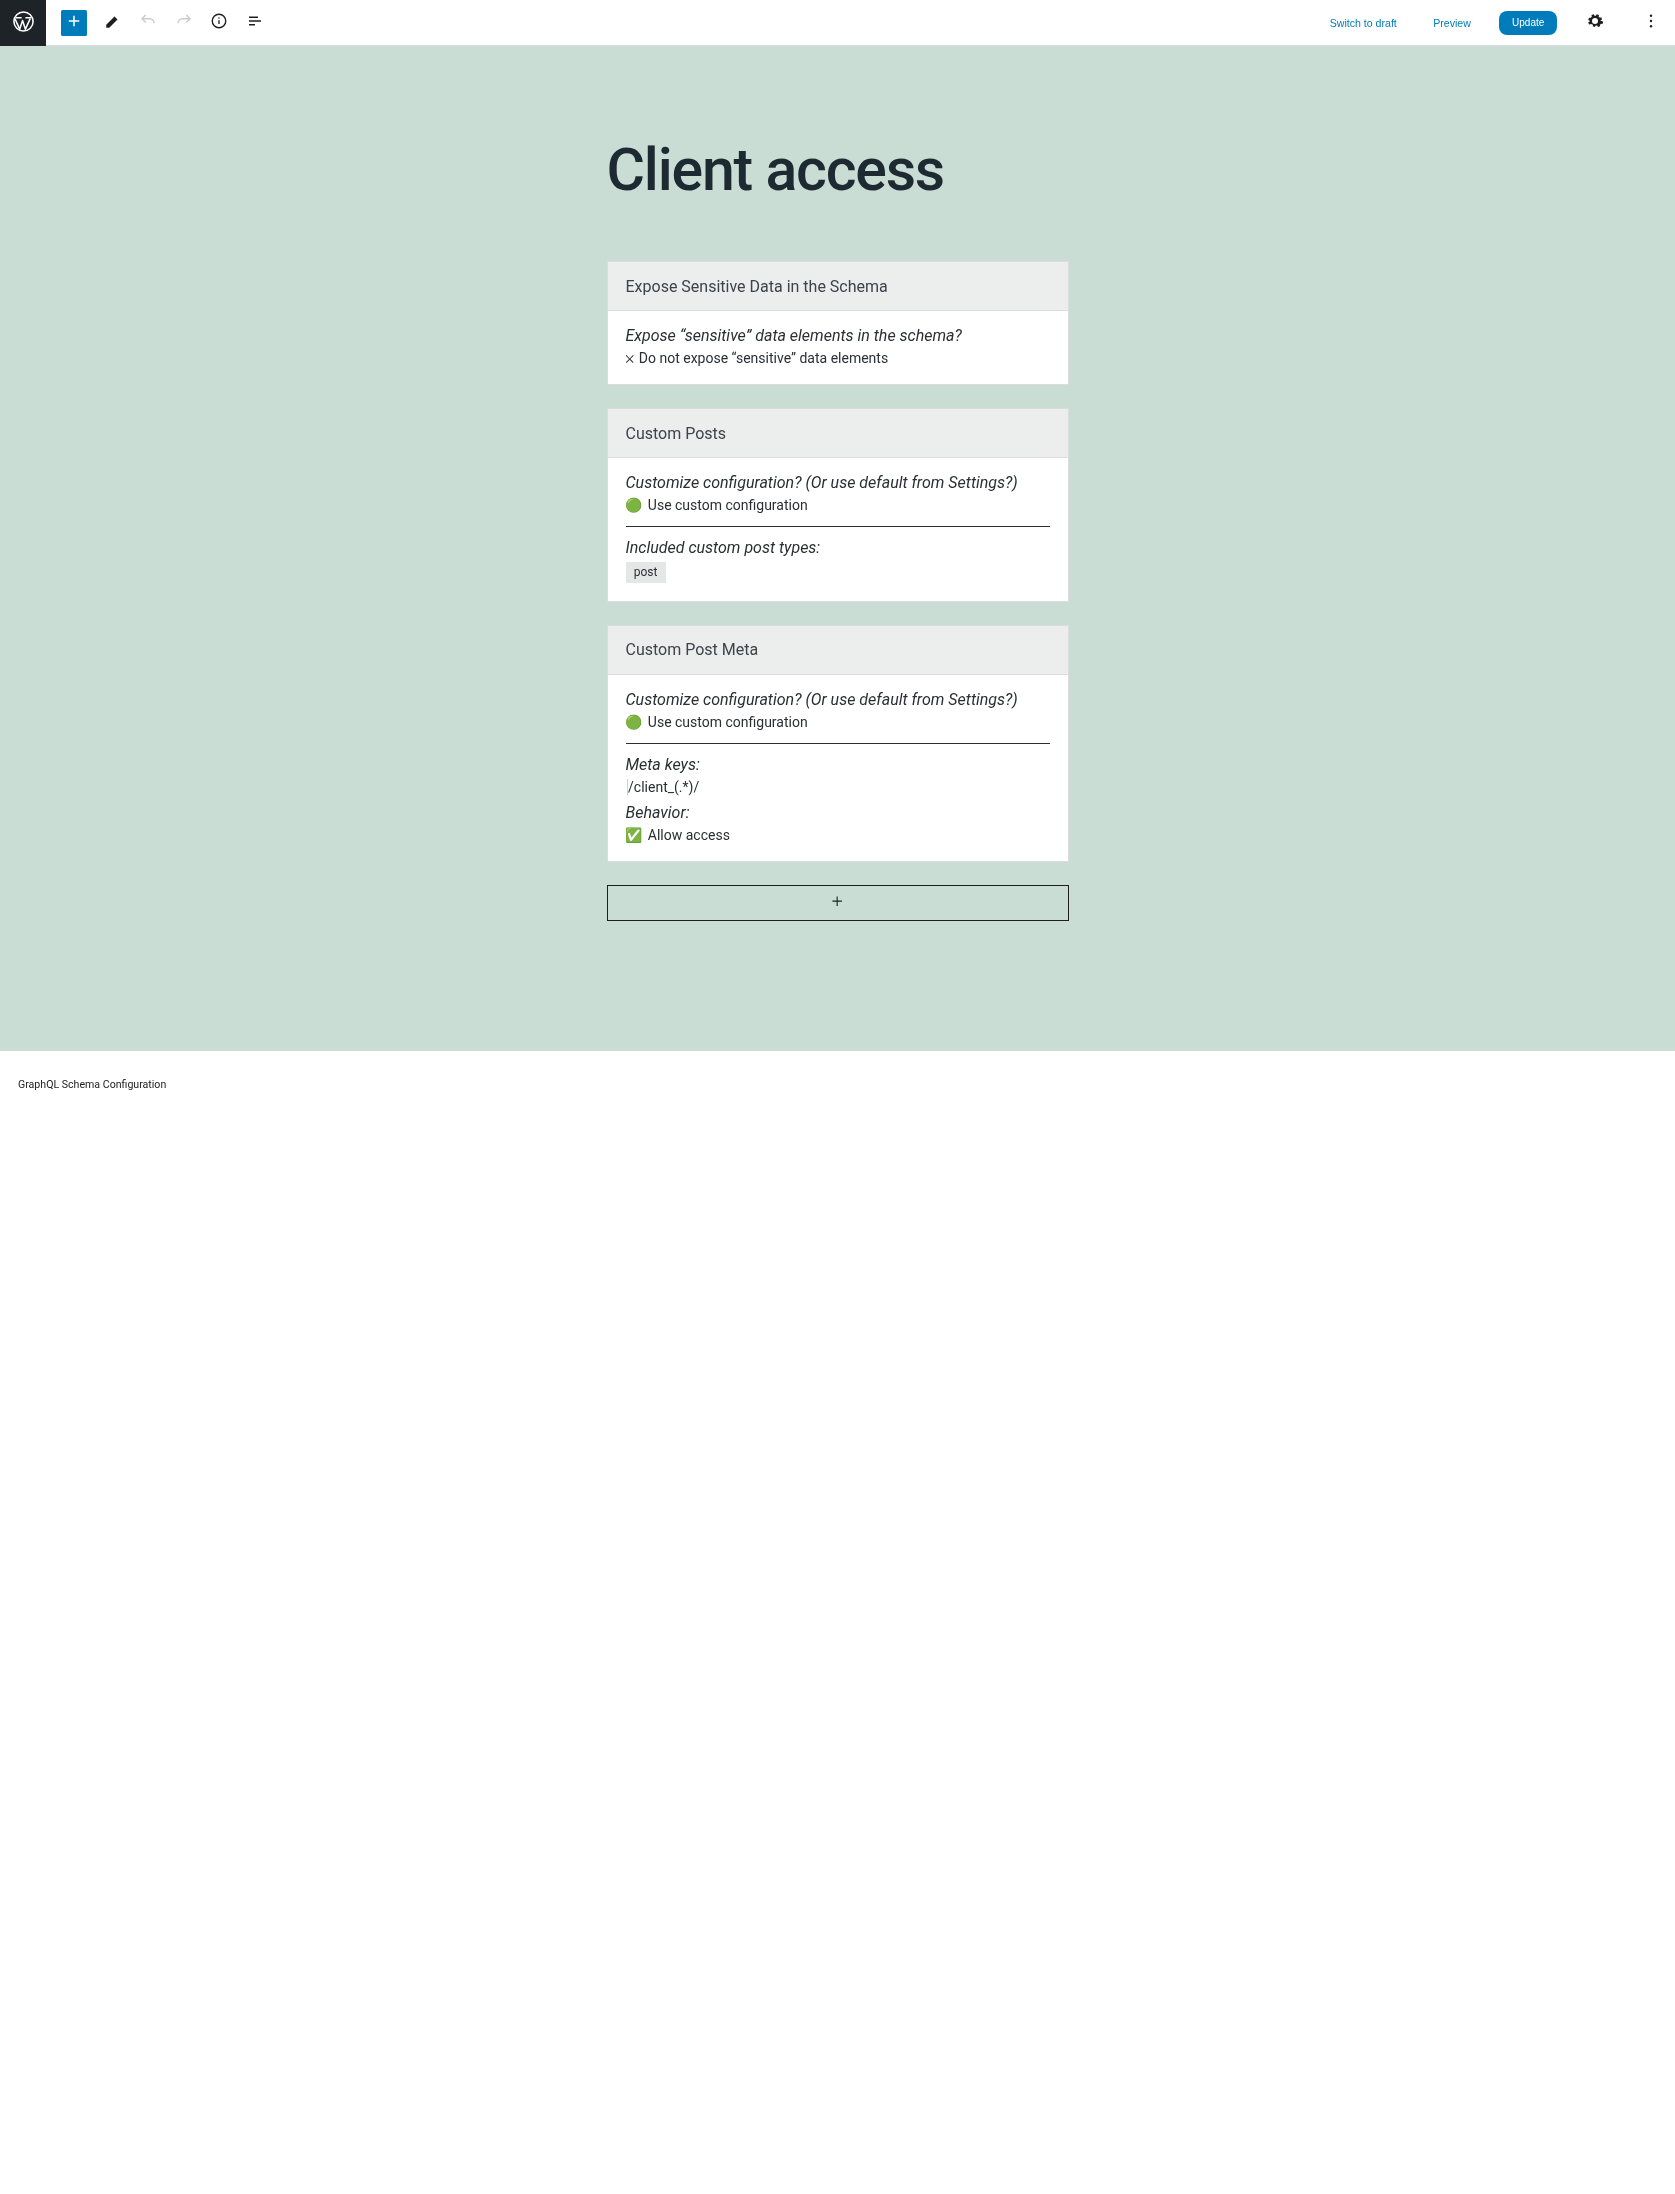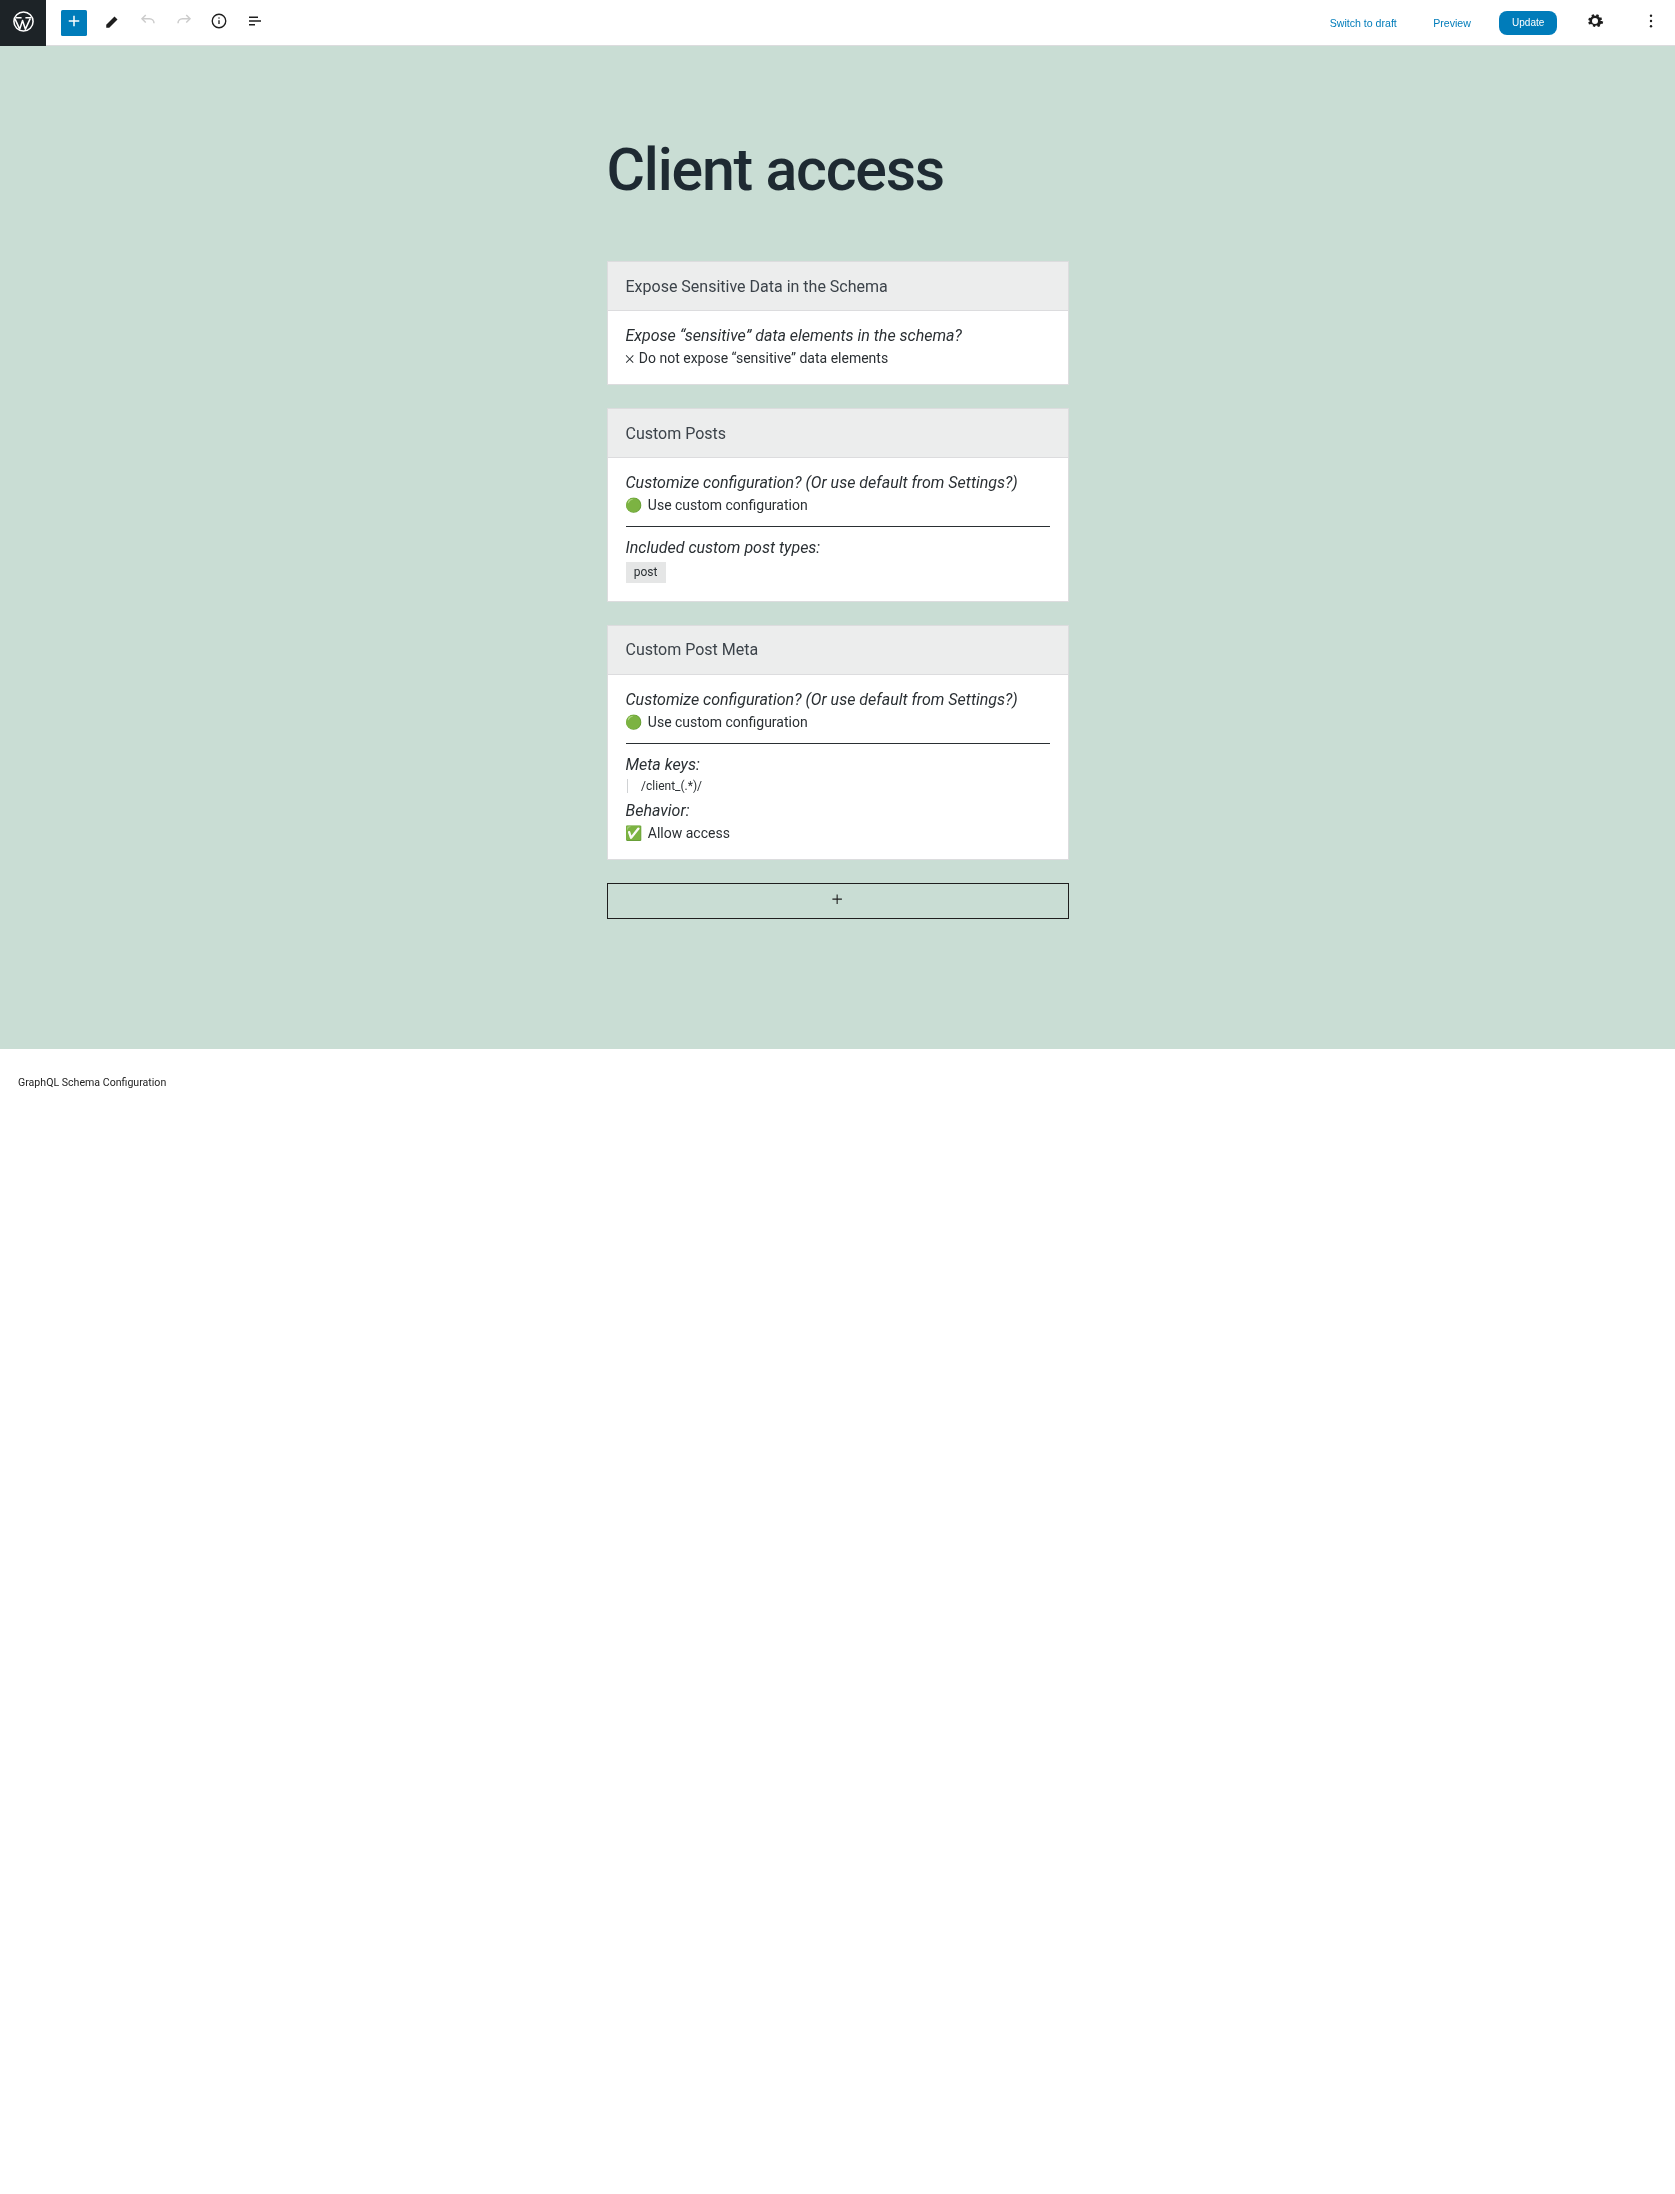--- a/index.html
+++ b/index.html
@@ -115,22 +115,21 @@
   }
   .chip{
     display:inline-block;
     background:#e5e6e6;
     padding:3.3px 8.2px;
     font-size:12px;
     color:#2a2f33;
   }
   .meta-entry{
     border-left:1.6px solid #d0d2d4;
-    padding-left:13px;
-    font-size:12px;
+    font-size:14px;
     color:#2a2f33;
     margin:4.9px 0 4.9px 1.6px;
   }
 
   .add-block{
     width:100%;height:36px;
     border:0.8px solid #1e1e1e;
     background:transparent;
     display:flex;align-items:center;justify-content:center;
     cursor:pointer;

